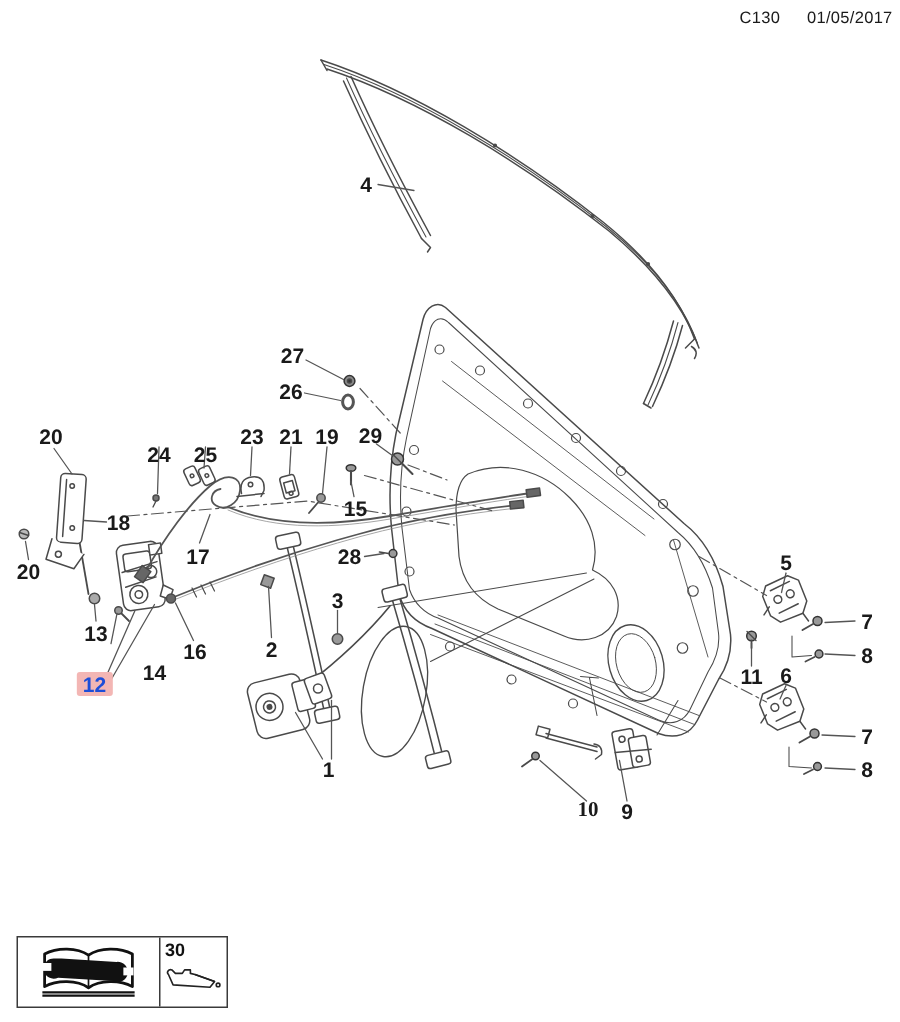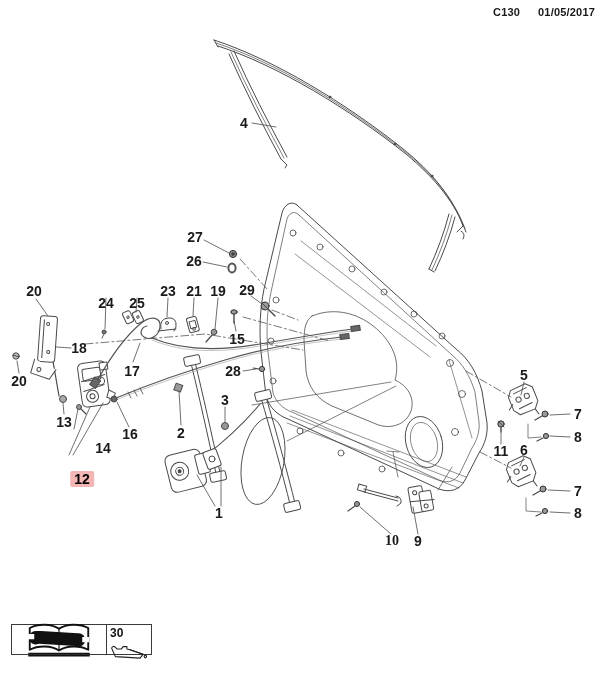--- a/index.html
+++ b/index.html
@@ -1,32 +1,32 @@
 <!DOCTYPE html>
 <html><head>
 <meta charset="utf-8">
 <style>
   html,body{margin:0;padding:0;}
   body{
     width:600px;height:681px;position:relative;background:#ffffff;
     font-family:"Liberation Sans", sans-serif;overflow:hidden;
   }
   .hdr{
-    position:absolute;top:6px;font-size:11px;font-weight:bold;color:#1a1a1a;letter-spacing:.2px;
+    position:absolute;top:6px;font-size:11px;font-weight:normal;color:#1a1a1a;letter-spacing:.2px;
   }
   #diagram-svg{position:absolute;left:0;top:0;}
   #callout-layer{position:absolute;left:0;top:0;width:600px;height:681px;pointer-events:none;}
   .callout{
     position:absolute;transform:translate(-50%,-50%);
     font-size:14px;font-weight:bold;color:#1a1a1a;line-height:1;
     padding:1px 2px;pointer-events:auto;white-space:nowrap;
   }
   .callout.highlighted{border-radius:2px;padding:1px 4px;}
   #legend{
-    position:absolute;left:11px;top:624px;width:141px;height:31px;
+    position:absolute;left:11px;top:624px;width:141px;height:48px;
     border:1.4px solid #3a3a3a;display:flex;background:#fff;box-sizing:border-box;justify-content:flex-end;
   }
   #legend .cell-book{width:95px;border-right:1.4px solid #3a3a3a;display:flex;align-items:center;justify-content:center;box-sizing:border-box;}
   #legend .cell-oil{flex:1;position:relative;}
   #legend .ref-num{position:absolute;left:3px;top:1px;font-size:12px;font-weight:bold;color:#111;}
 </style>
 </head>
 <body>
 
 <div class="hdr" style="left:493px">C130</div>
@@ -319,21 +319,21 @@
     <div class="callout" style="left: 237px; top: 339px;">15</div>
     <div class="callout" style="left: 79px; top: 348px;">18</div>
     <div class="callout" style="left: 132px; top: 371px;">17</div>
     <div class="callout" style="left: 19px; top: 381px;">20</div>
     <div class="callout" style="left: 233px; top: 371px;">28</div>
     <div class="callout" style="left: 225px; top: 400px;">3</div>
     <div class="callout" style="left: 64px; top: 422px;">13</div>
     <div class="callout" style="left: 72px; top: 448px; margin-left: 31px;">14</div>
     <div class="callout" style="left: 181px; top: 433px;">2</div>
     <div class="callout" style="left: 130px; top: 434px;">16</div>
-    <div class="callout highlighted" style="left: 63px; top: 479px; background: rgb(243, 182, 180); color: #000000; margin-left: 19px;">12</div>
+    <div class="callout highlighted" style="left: 63px; top: 456px; background: rgb(243, 182, 180); color: #1d4ed8;">12</div>
     <div class="callout" style="left: 219px; top: 513px;">1</div>
     <div class="callout" style="left: 524px; top: 375px;">5</div>
     <div class="callout" style="left: 578px; top: 414px;">7</div>
     <div class="callout" style="left: 578px; top: 437px;">8</div>
     <div class="callout" style="left: 501px; top: 451px;">11</div>
     <div class="callout" style="left: 524px; top: 450px;">6</div>
     <div class="callout" style="left: 578px; top: 491px;">7</div>
     <div class="callout" style="left: 578px; top: 513px;">8</div>
     <div class="callout" style="left: 392px; top: 541px; font-family: Liberation Serif, serif;">10</div>
     <div class="callout" style="left: 418px; top: 541px;">9</div>

